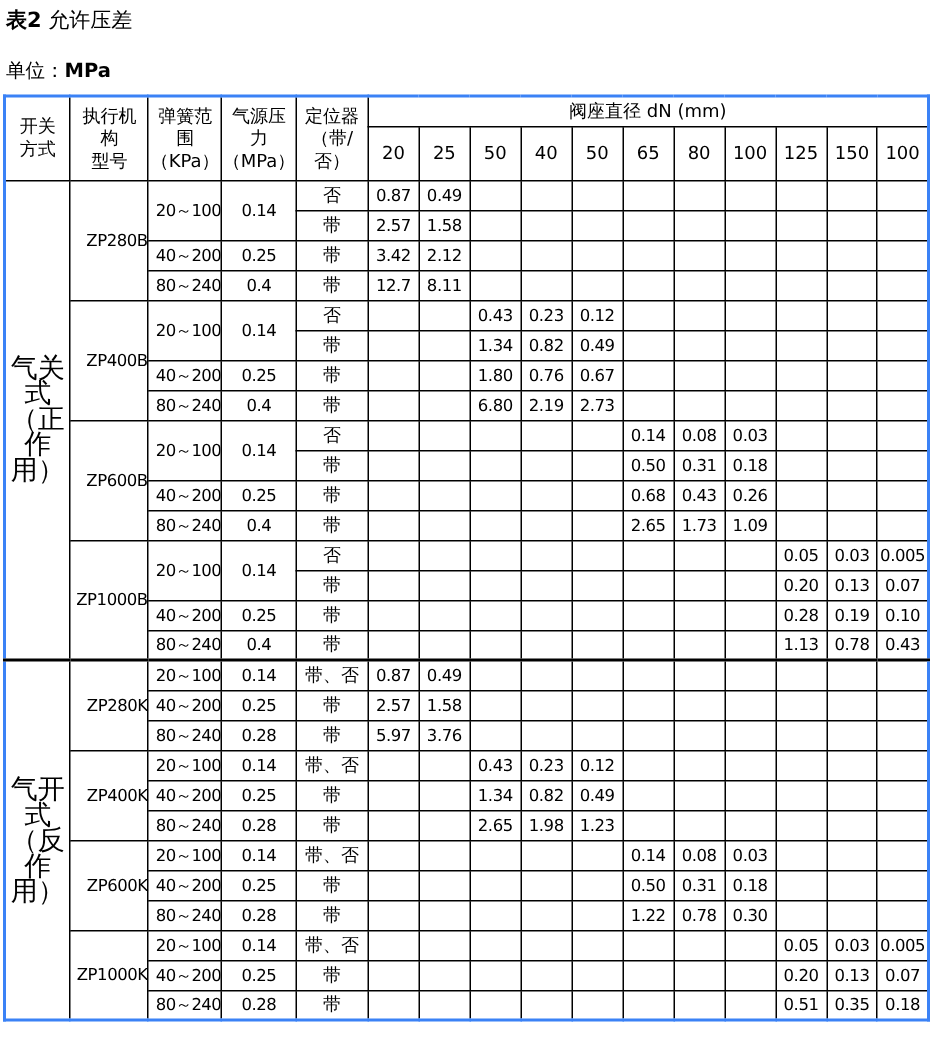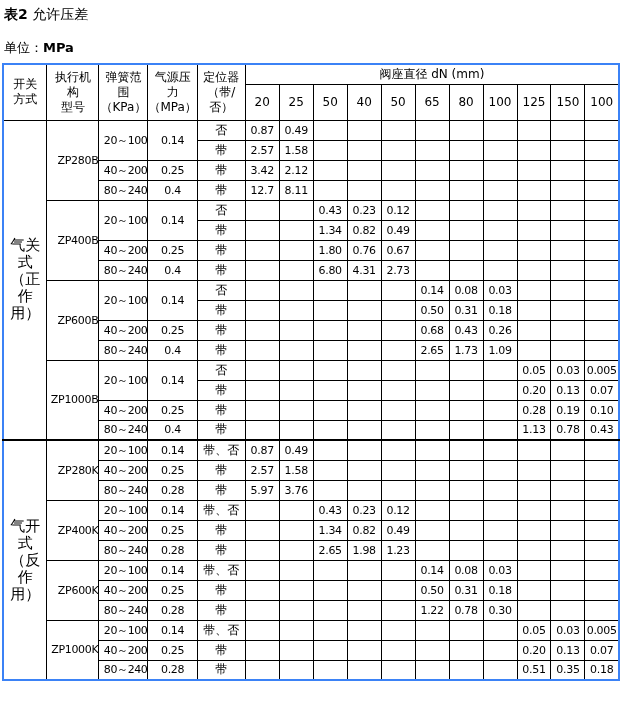--- a/index.html
+++ b/index.html
@@ -11,21 +11,21 @@
   .unit{font-size:13px;margin:0 0 7px 2px;line-height:17px;}
   .unit b{font-weight:bold;}
   table{border-collapse:collapse;table-layout:fixed;border:2px solid #3b82f6;}
   th,td{border:1px solid #000;padding:0;text-align:center;vertical-align:middle;
     font-weight:normal;overflow:hidden;}
   thead th{font-size:12px;line-height:15px;white-space:pre-line;}
   thead tr.h1{height:20px;}
   thead tr.h2{height:36px;}
   tbody tr{height:20px;}
   td{font-size:12px;}
-  td.mode{white-space:pre-line;font-size:15px;line-height:17px;}
+  td.mode{white-space:pre-line;font-size:18px;line-height:17px;}
   td.model{font-size:11px;letter-spacing:-0.3px;text-align:right;}
   td.spring{font-size:11px;letter-spacing:-0.4px;text-align:right;padding-left:1px;}
   td.num{font-size:11px;letter-spacing:-0.3px;}
   td.pos{font-size:12px;}
   tr.sec-divider td{border-top:2px solid #000;}
 </style>
 </head>
 <body>
 
 <div class="page">
@@ -197,21 +197,21 @@
           <td class="num val"></td>
           <td class="num val"></td>
         </tr>
         <tr>
           <td class="spring">80～240</td>
           <td class="num">0.4</td>
           <td class="pos">带</td>
           <td class="num val"></td>
           <td class="num val"></td>
           <td class="num val">6.80</td>
-          <td class="num val">4.31</td>
+          <td class="num val">2.19</td>
           <td class="num val">2.73</td>
           <td class="num val"></td>
           <td class="num val"></td>
           <td class="num val"></td>
           <td class="num val"></td>
           <td class="num val"></td>
           <td class="num val"></td>
         </tr>
         <tr>
           <td class="model" rowspan="4">ZP600B</td>

